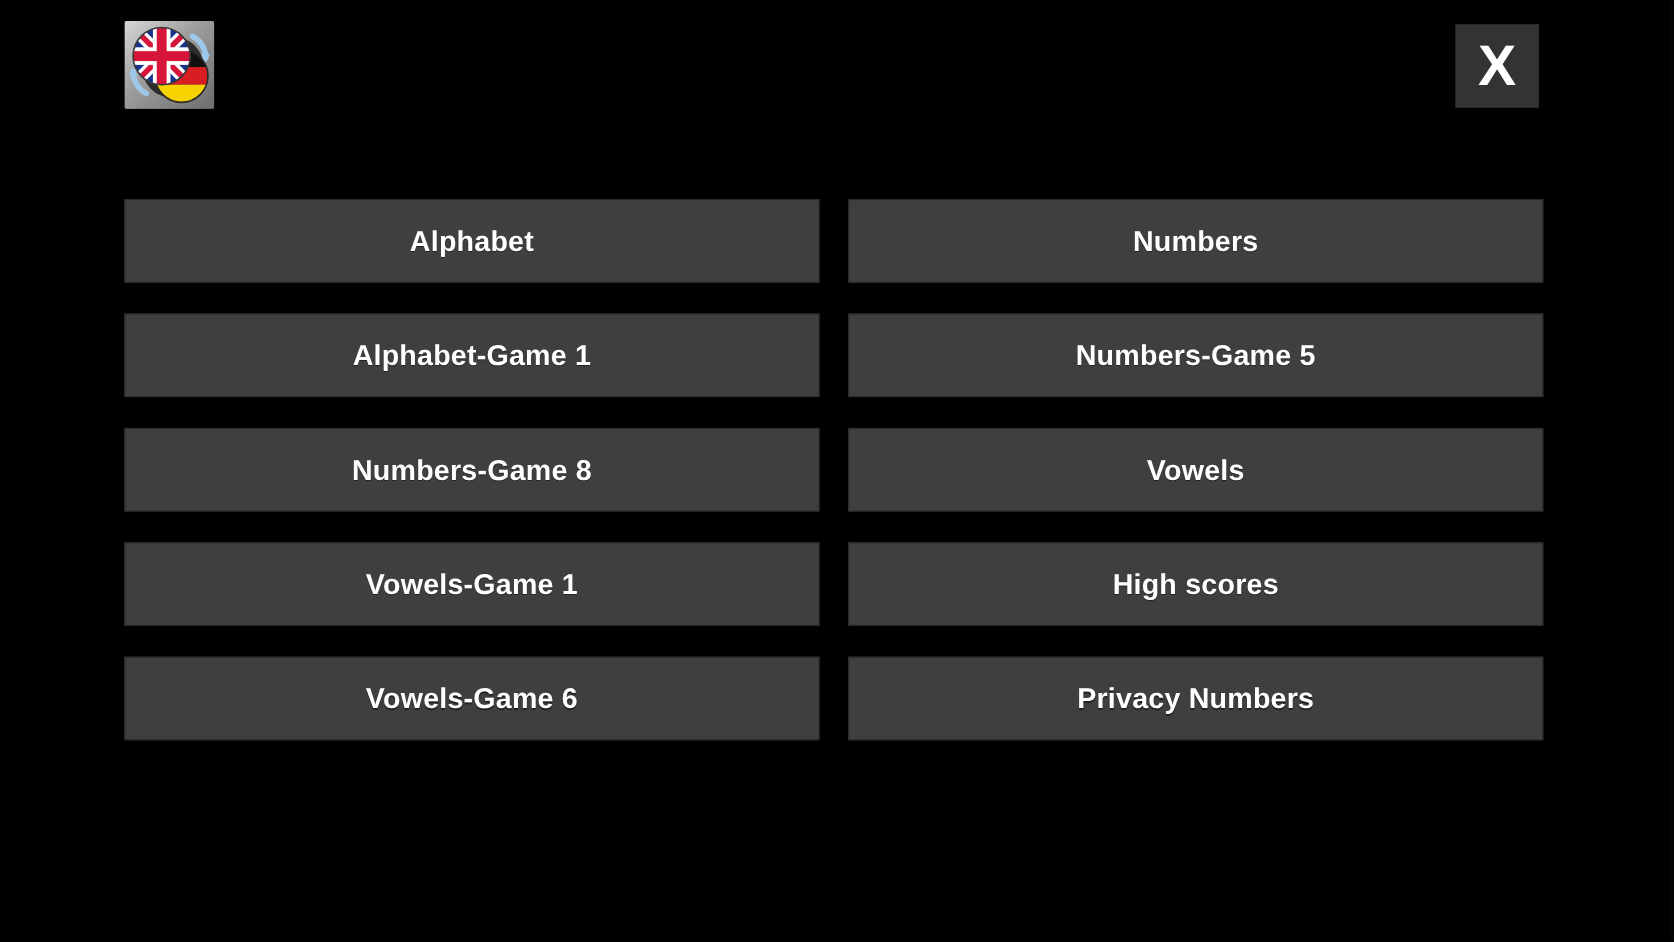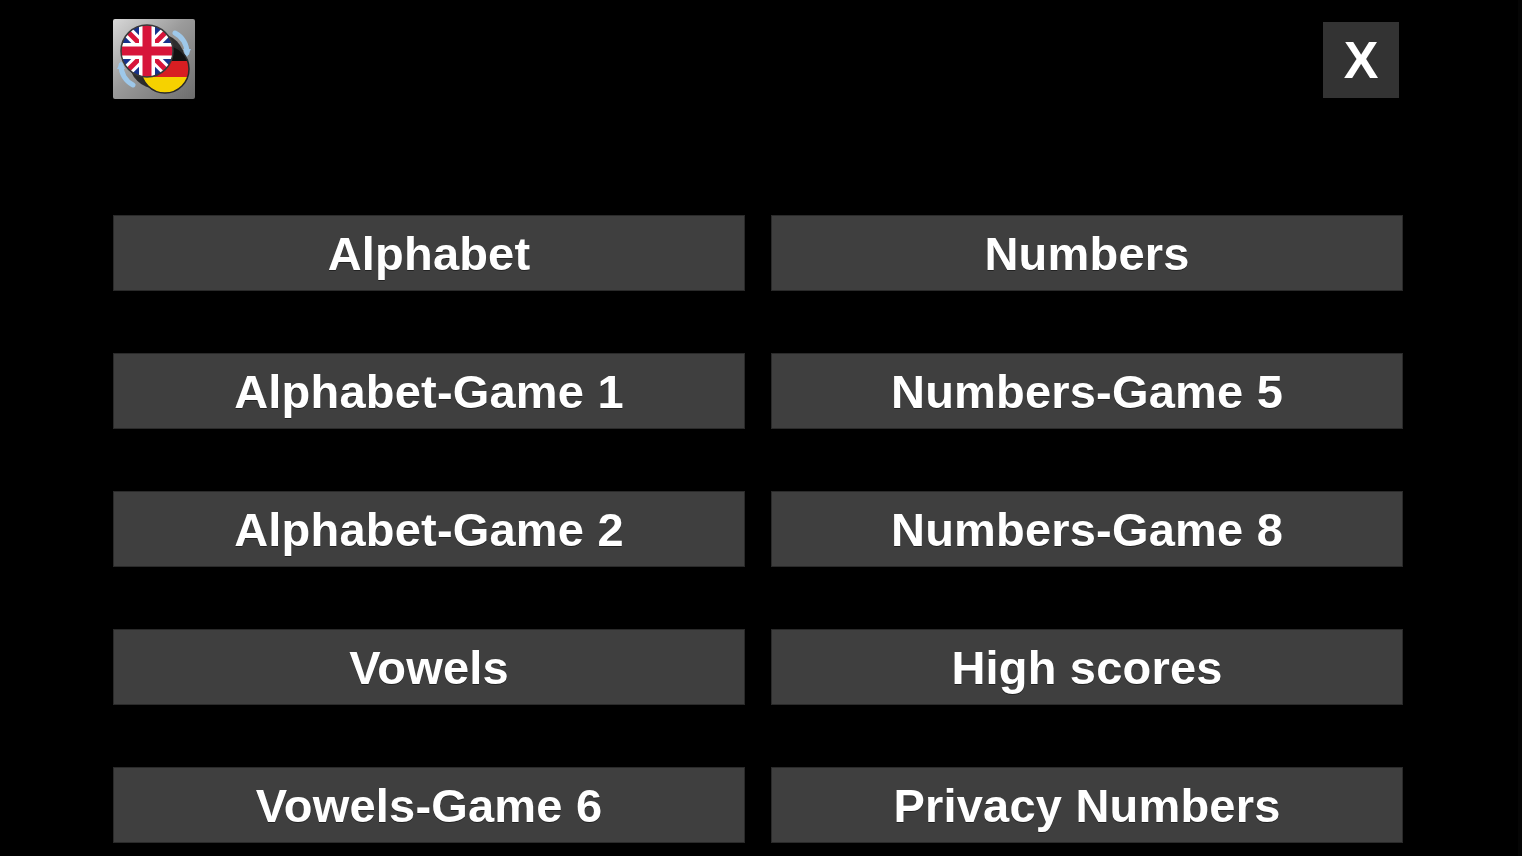--- a/index.html
+++ b/index.html
@@ -73,27 +73,26 @@
 
   .menu-button {
     height: 76px;
     background: #3f3f3f;
     border: 1px solid #2a2a2a;
     box-sizing: border-box;
     display: flex;
     align-items: center;
     justify-content: center;
     color: #ffffff;
-    font-size: 47px;
+    font-size: 26px;
     font-weight: 700;
     letter-spacing: 0.2px;
     cursor: pointer;
     user-select: none;
     text-shadow: 0 1px 0 rgba(0,0,0,0.45);
-    margin-top: 34px;
     -webkit-font-smoothing: antialiased;
   }
 
   
   .right-edge-strip {
     position: absolute;
     left: 1518px;
     top: 0;
     width: 4px;
     height: 856px;
@@ -163,23 +162,23 @@
     </div>
 
     <div class="close-button">X</div>
   </div>
 
   <div class="menu-grid">
     <div class="menu-button">Alphabet</div>
     <div class="menu-button">Numbers</div>
     <div class="menu-button">Alphabet-Game 1</div>
     <div class="menu-button">Numbers-Game 5</div>
-    <div class="menu-button">Alphabet-Game 2</div>
     <div class="menu-button">Numbers-Game 8</div>
     <div class="menu-button">Vowels</div>
+    <div class="menu-button">Vowels-Game 1</div>
     <div class="menu-button">High scores</div>
     <div class="menu-button">Vowels-Game 6</div>
     <div class="menu-button">Privacy Numbers</div>
   </div>
 
 </div>
 
 <div class="right-edge-strip"></div>
 
 </body></html>

